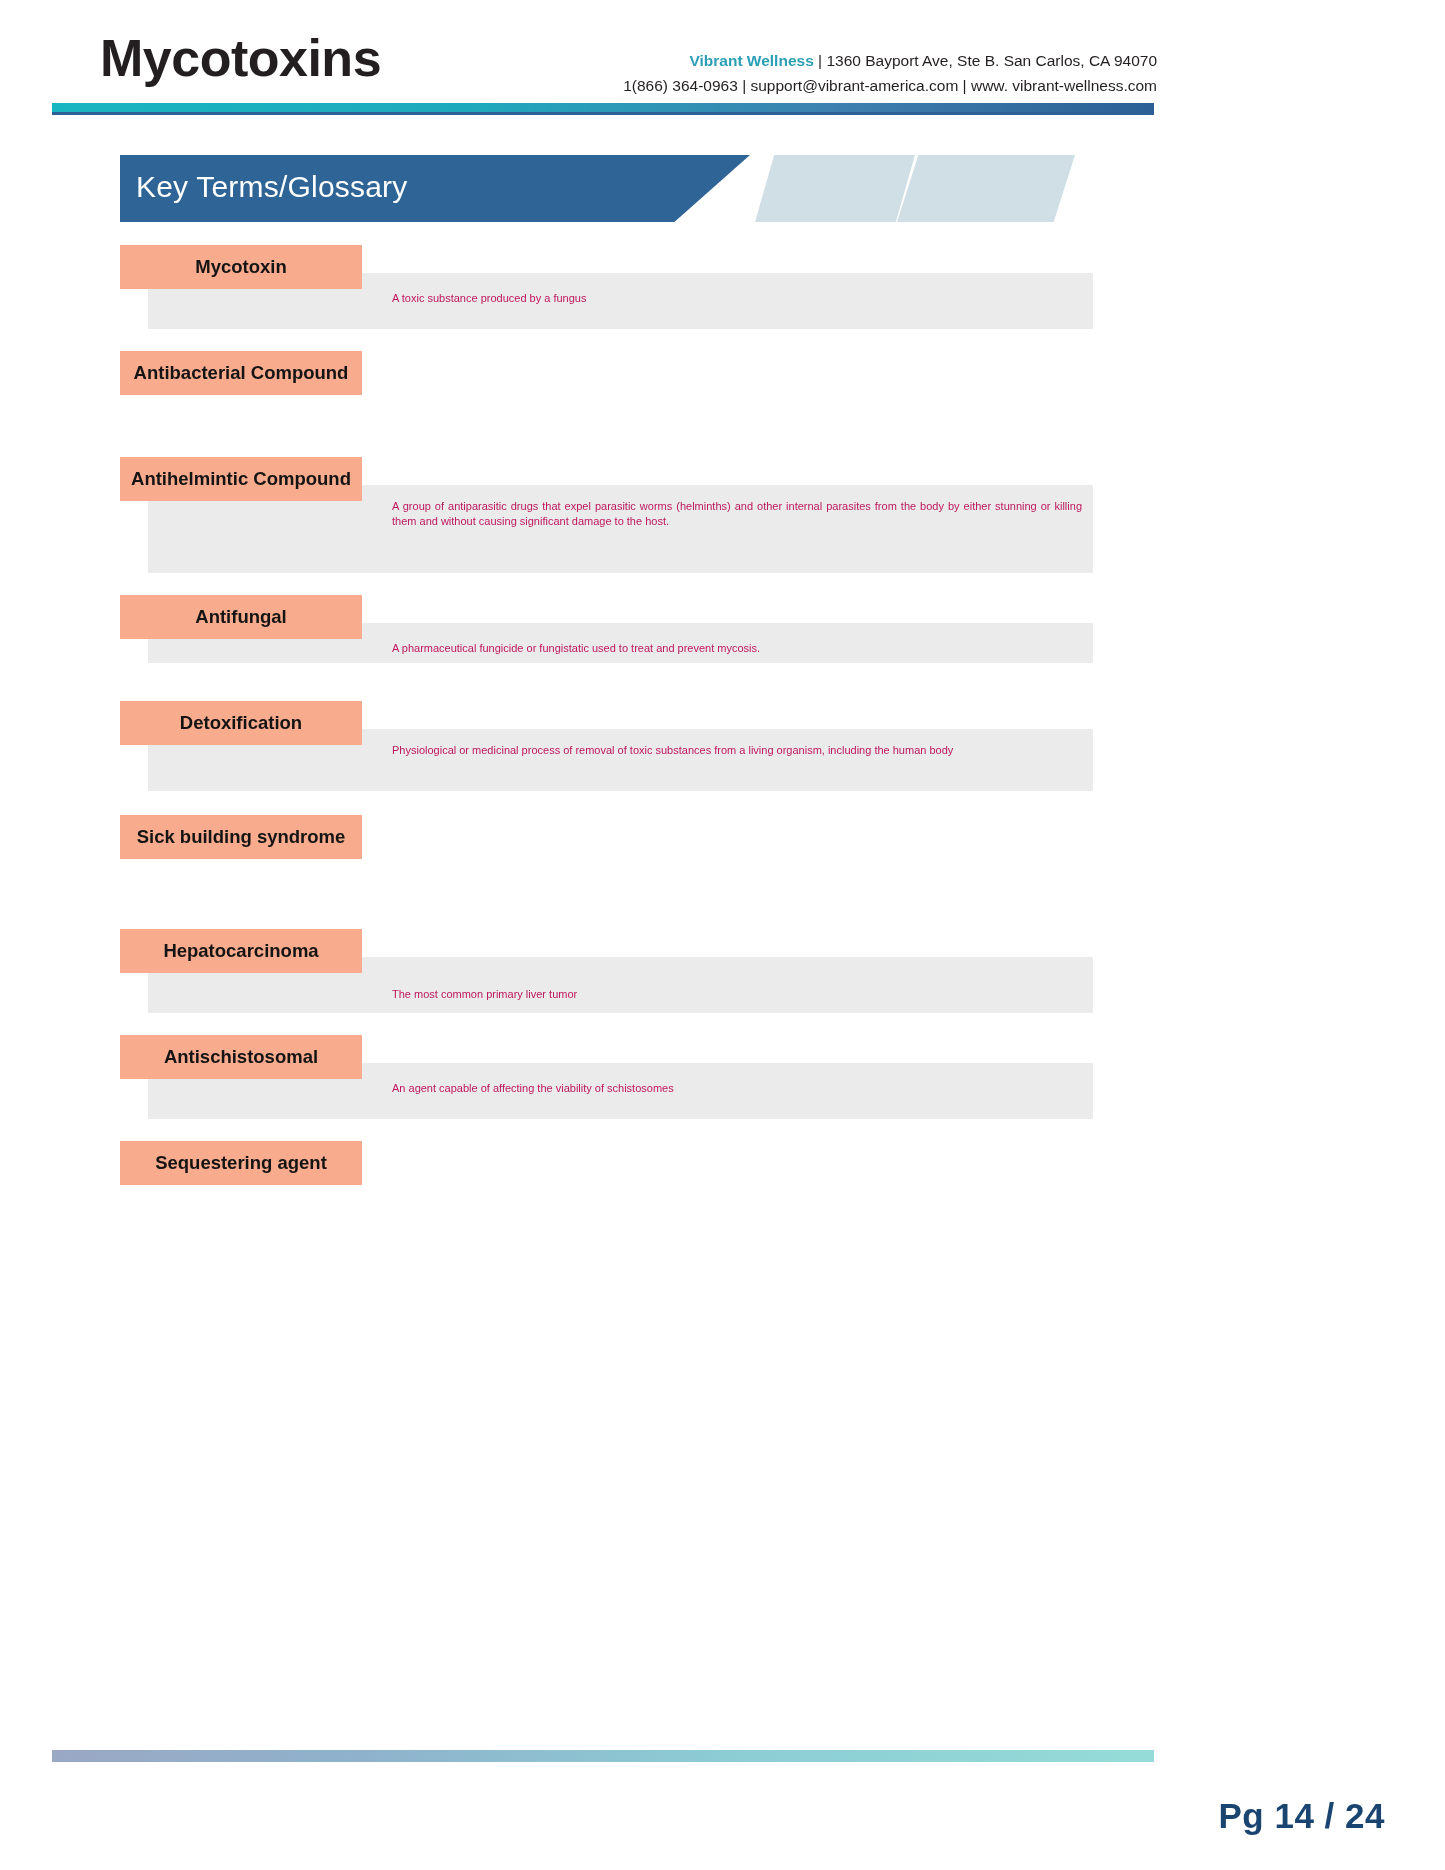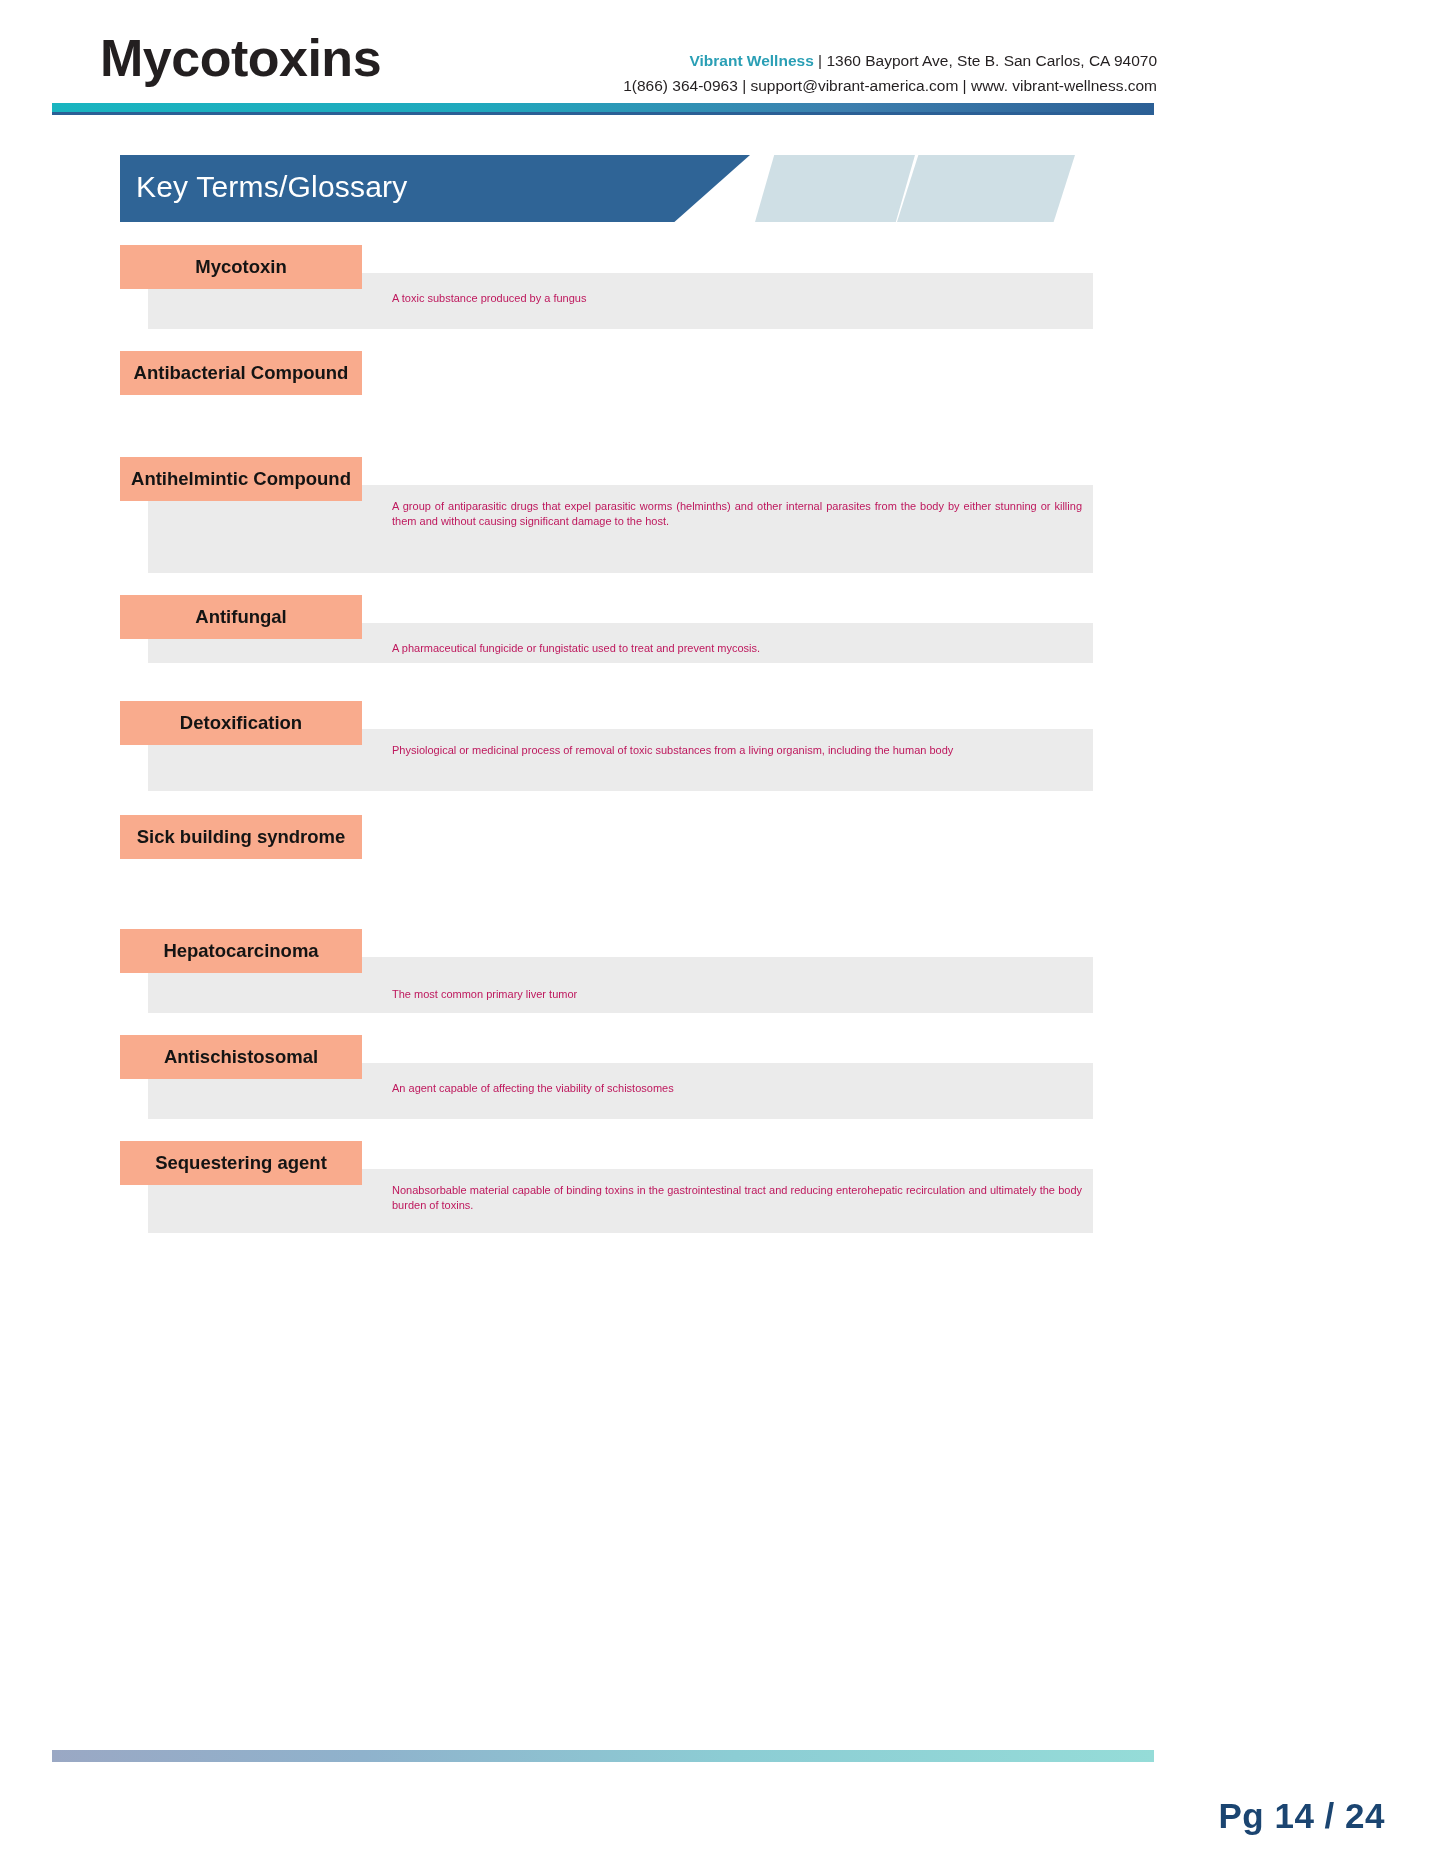--- a/index.html
+++ b/index.html
@@ -255,23 +255,20 @@
     </div>
     <div class="glossary-row" style="height: 95px;">
       <div class="desc-box" style="height: 56px;">
         <div class="desc-text" style="top: 18px;">An agent capable of affecting the viability of schistosomes</div>
       </div>
       <div class="term-chip">
         <div class="term-label">Antischistosomal</div>
       </div>
     </div>
     <div class="glossary-row" style="height: 103px;">
-      <div class="desc-box" style="height: 64px;">
-        <div class="desc-text" style="top: 14px;">Nonabsorbable material capable of binding toxins in the gastrointestinal tract and reducing enterohepatic recirculation and ultimately the body burden of toxins.</div>
-      </div>
       <div class="term-chip">
         <div class="term-label">Sequestering agent</div>
       </div>
     </div>
   </div>
 
 <div id="page-footer">
   <div id="footer-rule"></div>
   <div id="footer-pagenum">Pg 14 / 24</div>
 </div>

